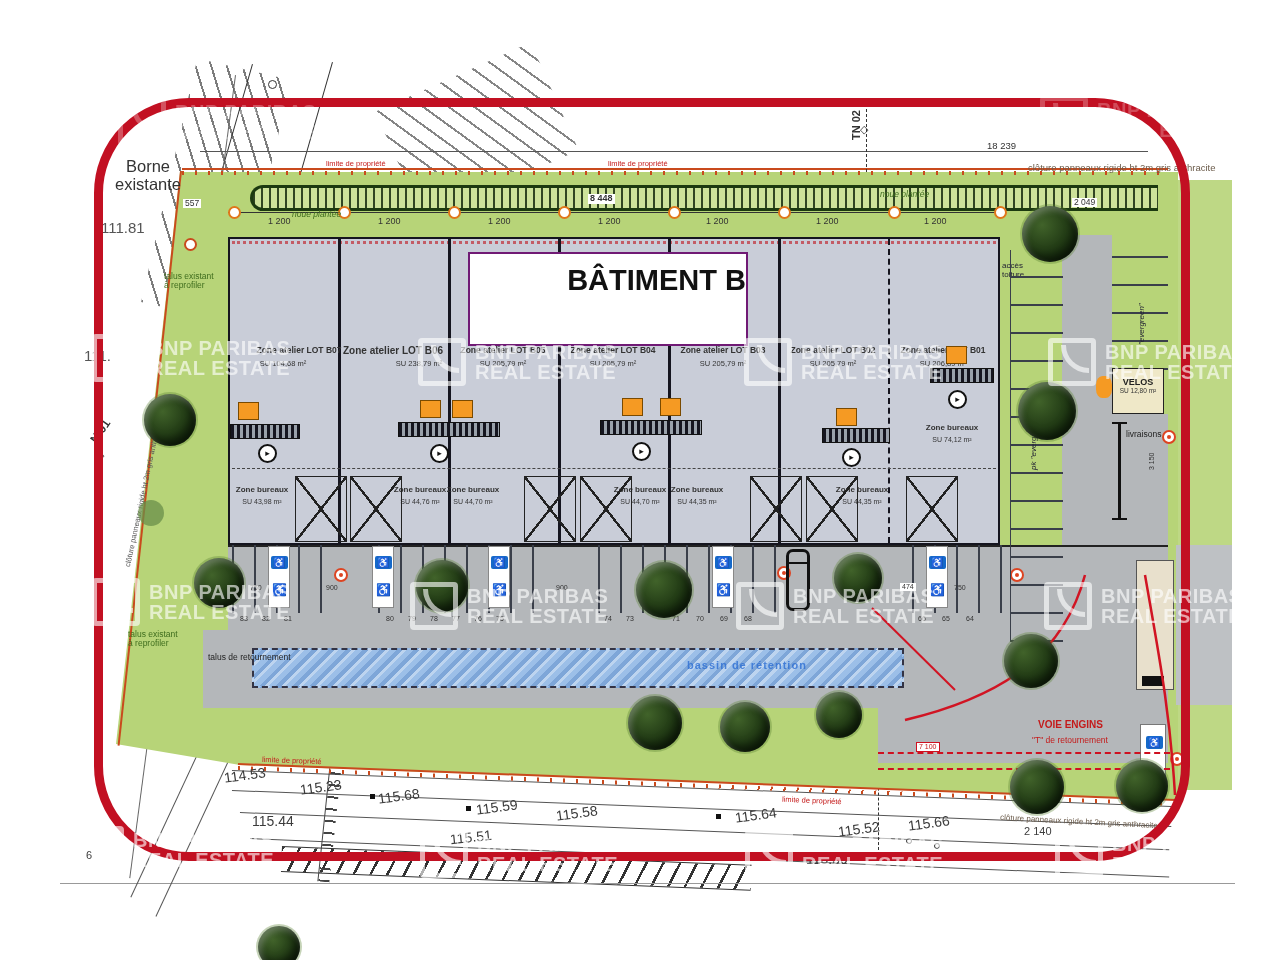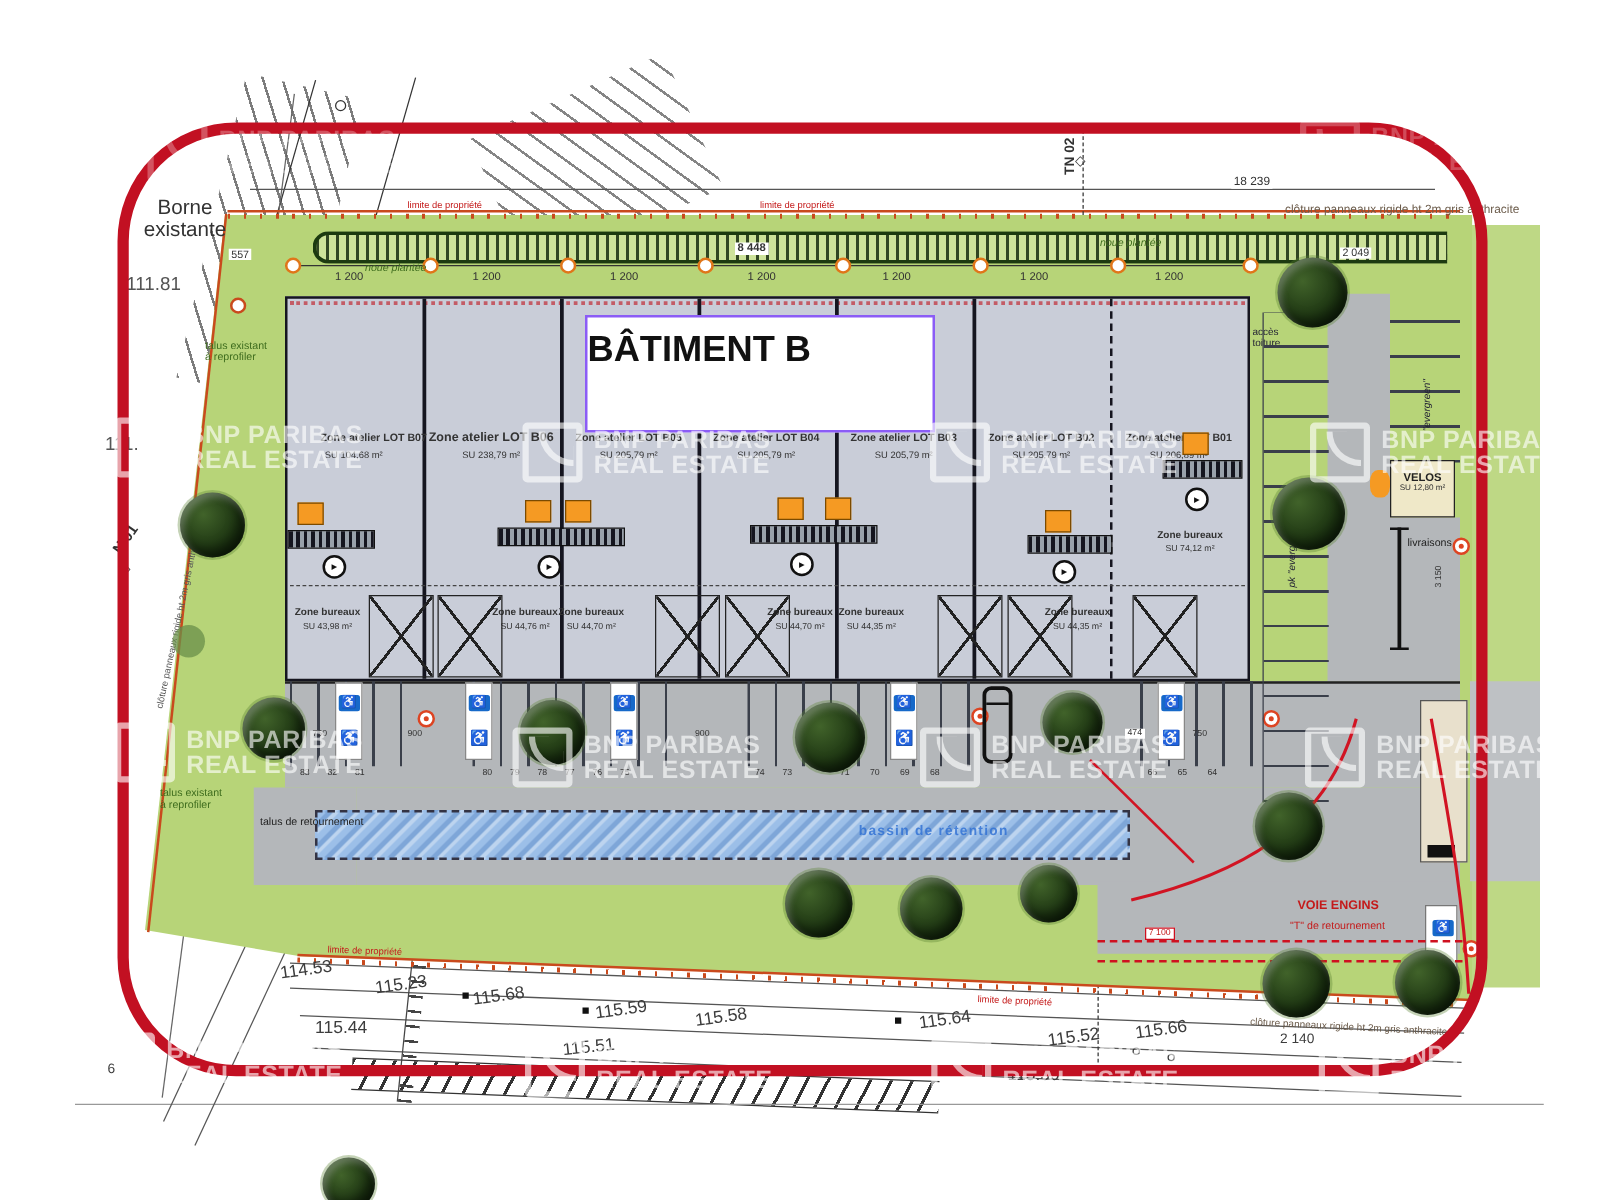--- a/index.html
+++ b/index.html
@@ -101,21 +101,21 @@
   <div class="box" style="left:448px;top:239px;width:2.5px;height:304px;background:#15151f;"></div>
   <div class="box" style="left:558px;top:239px;width:2.5px;height:304px;background:#15151f;"></div>
   <div class="box" style="left:668px;top:239px;width:2.5px;height:304px;background:#15151f;"></div>
   <div class="box" style="left:778px;top:239px;width:2.5px;height:304px;background:#15151f;"></div>
   <div class="box" style="left:888px;top:239px;height:304px;border-left:2px dashed #15151f;"></div>
   <div class="box" style="left:232px;top:468px;width:764px;border-top:1px dashed #444;"></div>
 
   <span class="t b c" style="left:231px;top:346px;width:104px;font-size:8.5px;margin-left:16px;">Zone atelier LOT B07</span>
   <span class="t c" style="left:231px;top:360px;width:104px;font-size:7.5px;">SU 104,68 m²</span>
   <span class="t b c" style="left:341px;top:346px;width:104px;font-size:10px;">Zone atelier LOT B06</span>
-  <span class="t c" style="left:341px;top:360px;width:104px;font-size:7.5px;">SU 238,79 m²</span>
+  <span class="t c" style="left:341px;top:360px;width:104px;font-size:7.5px;padding-left:26px;">SU 238,79 m²</span>
   <span class="t b c" style="left:451px;top:346px;width:104px;font-size:8.5px;">Zone atelier LOT B05</span>
   <span class="t c" style="left:451px;top:360px;width:104px;font-size:7.5px;">SU 205,79 m²</span>
   <span class="t b c" style="left:561px;top:346px;width:104px;font-size:8.5px;">Zone atelier LOT B04</span>
   <span class="t c" style="left:561px;top:360px;width:104px;font-size:7.5px;">SU 205,79 m²</span>
   <span class="t b c" style="left:671px;top:346px;width:104px;font-size:8.5px;">Zone atelier LOT B03</span>
   <span class="t c" style="left:671px;top:360px;width:104px;font-size:7.5px;">SU 205,79 m²</span>
   <span class="t b c" style="left:781px;top:346px;width:104px;font-size:8.5px;">Zone atelier LOT B02</span>
   <span class="t c" style="left:781px;top:360px;width:104px;font-size:7.5px;">SU 205,79 m²</span>
   <span class="t b c" style="left:891px;top:346px;width:104px;font-size:8.5px;">Zone atelier LOT B01</span>
   <span class="t c" style="left:891px;top:360px;width:104px;font-size:7.5px;">SU 206,89 m²</span>
@@ -154,21 +154,21 @@
   <span class="t c" style="left:912px;top:436px;width:80px;font-size:7px;">SU 74,12 m²</span>
 
   <div class="xbox" style="left:295px;top:476px;"></div>
   <div class="xbox" style="left:350px;top:476px;"></div>
   <div class="xbox" style="left:524px;top:476px;"></div>
   <div class="xbox" style="left:580px;top:476px;"></div>
   <div class="xbox" style="left:750px;top:476px;"></div>
   <div class="xbox" style="left:806px;top:476px;"></div>
   <div class="xbox" style="left:906px;top:476px;"></div>
 
-  <div class="box" style="left:468px;top:252px;width:280px;height:94px;background:#fff;border:2px solid #8b5cf6;z-index:60;text-align:left;">
+  <div class="box" style="left:468px;top:252px;width:280px;height:94px;background:#fff;border:2px solid #701a75;z-index:60;text-align:right;">
     <div class="b" style="font-size:29px;color:#111;margin-top:10px;">BÂTIMENT B</div>
   </div>
 
   <div class="box" style="left:200px;top:151px;width:948px;border-top:1px solid #555;"></div>
   <span class="t wbx" style="left:985px;top:141px;font-size:9.5px;color:#333;">18 239</span>
   <div class="box" style="left:228px;top:212px;width:772px;border-top:1px solid #333;"></div>
   <div class="om" style="left:228px;top:206px;"></div>
   <div class="om" style="left:338px;top:206px;"></div>
   <div class="om" style="left:448px;top:206px;"></div>
   <div class="om" style="left:558px;top:206px;"></div>

